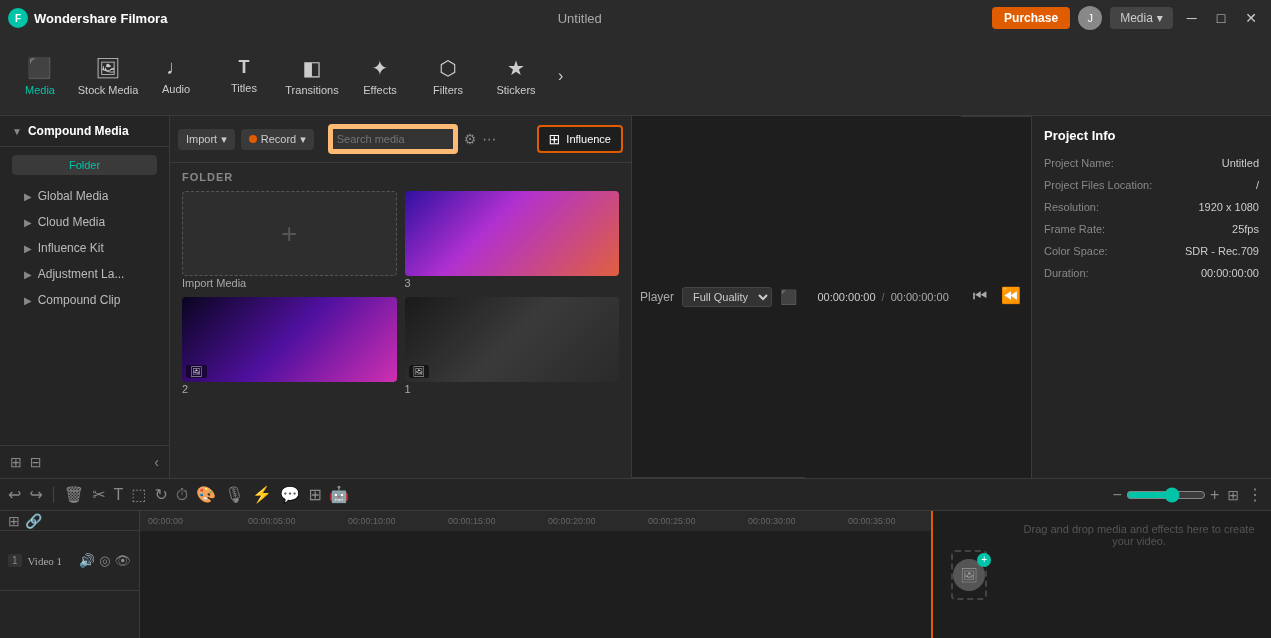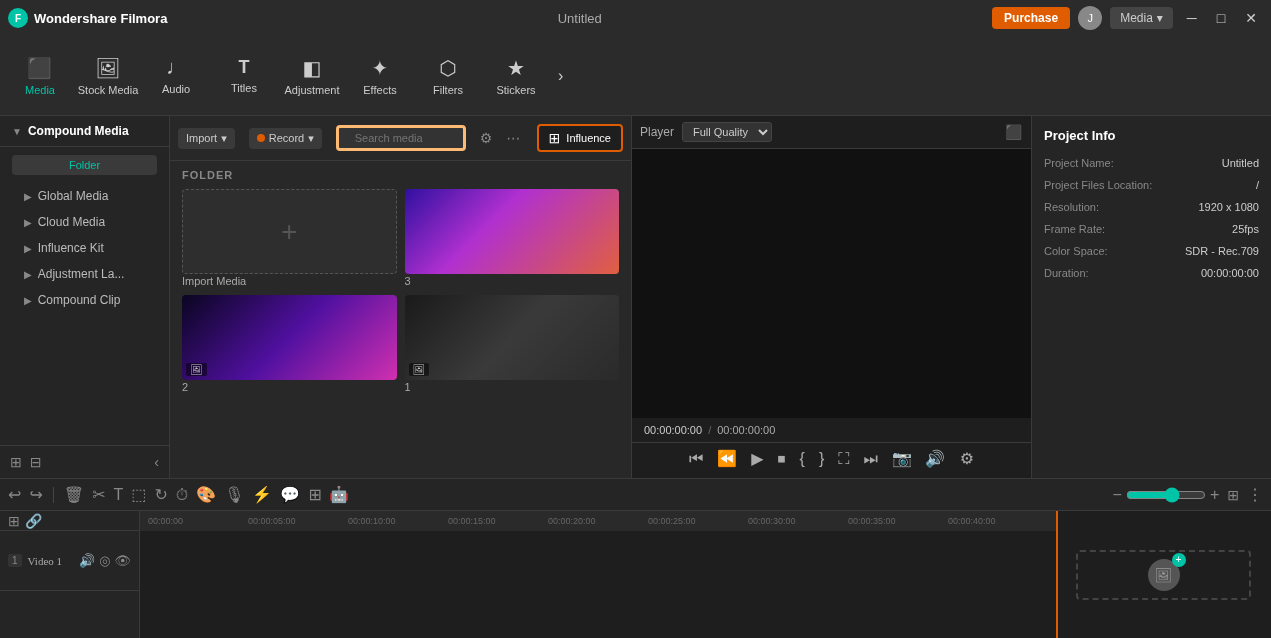--- a/index.html
+++ b/index.html
@@ -34,38 +34,38 @@
     #left-panel { width: 170px; background: #252525; border-right: 1px solid #3a3a3a; display: flex; flex-direction: column; }
     #left-panel-header { padding: 8px 12px; font-size: 12px; color: #fff; font-weight: 600; border-bottom: 1px solid #3a3a3a; display: flex; align-items: center; gap: 6px; cursor: pointer; }
     .chevron { font-size: 10px; color: #888; }
     .panel-item { padding: 6px 12px 6px 24px; font-size: 12px; color: #bbb; cursor: pointer; display: flex; align-items: center; gap: 6px; border-radius: 0; }
     #folder-btn { margin: 8px 12px; background: #3a3a3a; border: none; color: #00c4a7; border-radius: 4px; padding: 4px 8px; font-size: 11px; cursor: pointer; display: flex; align-items: center; justify-content: center; }
     #left-panel-bottom { display: flex; gap: 4px; padding: 6px 8px; border-top: 1px solid #3a3a3a; margin-top: auto; }
     .panel-bottom-btn { background: none; border: none; color: #888; font-size: 14px; cursor: pointer; padding: 2px; }
 
     
     #media-panel { flex: 1; background: #282828; display: flex; flex-direction: column; }
-    #media-toolbar { display: flex; align-items: center; padding: 8px; gap: 14px; border-bottom: 1px solid #3a3a3a; }
+    #media-toolbar { display: flex; align-items: center; padding: 8px; gap: 6px; border-bottom: 1px solid #3a3a3a; }
     #import-btn { background: #3a3a3a; border: none; color: #ccc; border-radius: 4px; padding: 4px 8px; font-size: 11px; cursor: pointer; display: flex; align-items: center; gap: 4px; }
     #record-btn { background: #3a3a3a; border: none; color: #ccc; border-radius: 4px; padding: 4px 8px; font-size: 11px; cursor: pointer; display: flex; align-items: center; gap: 4px; }
-    #search-box { background: #333; border: 3px solid #fdba74; border-radius: 4px; padding: 4px 16px; color: #ccc; font-size: 11px; width: 130px; }
+    #search-box { background: #333; border: 5px solid #fdba74; border-radius: 4px; padding: 4px 4px; color: #ccc; font-size: 11px; width: 130px; margin-left: 8px; }
     #filter-btn { background: none; border: none; color: #888; font-size: 14px; cursor: pointer; }
     #templates-btn { background: #1e1e1e; border: 2px solid #e05c00; color: #fff; border-radius: 4px; padding: 4px 10px; font-size: 11px; cursor: pointer; display: flex; align-items: center; gap: 6px; margin-left: auto; }
     #templates-btn .grid-icon { font-size: 14px; }
     .more-btn { background: none; border: none; color: #888; font-size: 14px; cursor: pointer; }
 
     #media-folder-label { padding: 8px 12px; font-size: 11px; color: #888; font-weight: 600; letter-spacing: 1px; }
     #media-grid { display: grid; grid-template-columns: repeat(2, 1fr); gap: 8px; padding: 0 12px 12px; overflow-y: auto; }
     .media-item { display: flex; flex-direction: column; cursor: pointer; }
     .media-thumb { width: 100%; height: 85px; background: #333; border-radius: 4px; display: flex; align-items: center; justify-content: center; position: relative; overflow: hidden; }
     .media-thumb.add-new { background: #2e2e2e; border: 1px dashed #555; color: #555; font-size: 28px; }
     .media-label { font-size: 11px; color: #aaa; margin-top: 1px; }
 
     
-    #preview-panel { width: 400px; background: #1e1e1e; display: flex; flex-direction: column; border-left: 1px solid #3a3a3a; }
+    #preview-panel { width: 400px; background: #1e1e1e; display: flex; flex-direction: row; border-left: 1px solid #3a3a3a; }
     #preview-toolbar { display: flex; align-items: center; padding: 6px 8px; border-bottom: 1px solid #3a3a3a; gap: 8px; }
     #preview-label { font-size: 12px; color: #aaa; }
     #quality-select { background: #333; border: 1px solid #444; color: #ccc; font-size: 11px; border-radius: 3px; padding: 2px 6px; }
     #preview-snapshot { margin-left: auto; background: none; border: none; color: #888; font-size: 14px; cursor: pointer; }
     #preview-screen { flex: 1; background: #111; display: flex; align-items: center; justify-content: center; position: relative; }
     #preview-timecode { display: flex; align-items: center; padding: 6px 12px; font-size: 11px; color: #aaa; gap: 6px; }
     #timecode-current { color: #ccc; }
     #timecode-sep { color: #666; }
     #timecode-total { color: #aaa; }
     #preview-controls { display: flex; align-items: center; justify-content: center; padding: 4px 8px 8px; gap: 6px; border-top: 1px solid #3a3a3a; }
@@ -150,21 +150,21 @@
   <div class="tool-item">
     <span class="tool-icon">♩</span>
     <span>Audio</span>
   </div>
   <div class="tool-item">
     <span class="tool-icon" style="font-weight:bold;font-size:18px;">T</span>
     <span>Titles</span>
   </div>
   <div class="tool-item">
     <span class="tool-icon">◧</span>
-    <span>Adjustment</span>
+    <span>Transitions</span>
   </div>
   <div class="tool-item">
     <span class="tool-icon">✦</span>
     <span>Effects</span>
   </div>
   <div class="tool-item">
     <span class="tool-icon">⬡</span>
     <span>Filters</span>
   </div>
   <div class="tool-item">
@@ -387,15 +387,16 @@
           <div id="drop-zone">
             <div style="display:flex;align-items:center;justify-content:center;gap:8px;height:100%;position:relative;">
               <div id="drop-icon-circle" style="position:relative;">
                 <span>🖼</span>
                 <div id="drop-plus">+</div>
               </div>
             </div>
           </div>
         </div>
       </div>
+      <div id="drop-text" style="text-align:center;font-size:11px;color:#555;padding:4px 8px;">Drag and drop media and effects here to create your video.</div>
     </div>
   </div>
 </div>
 
 </body></html>

